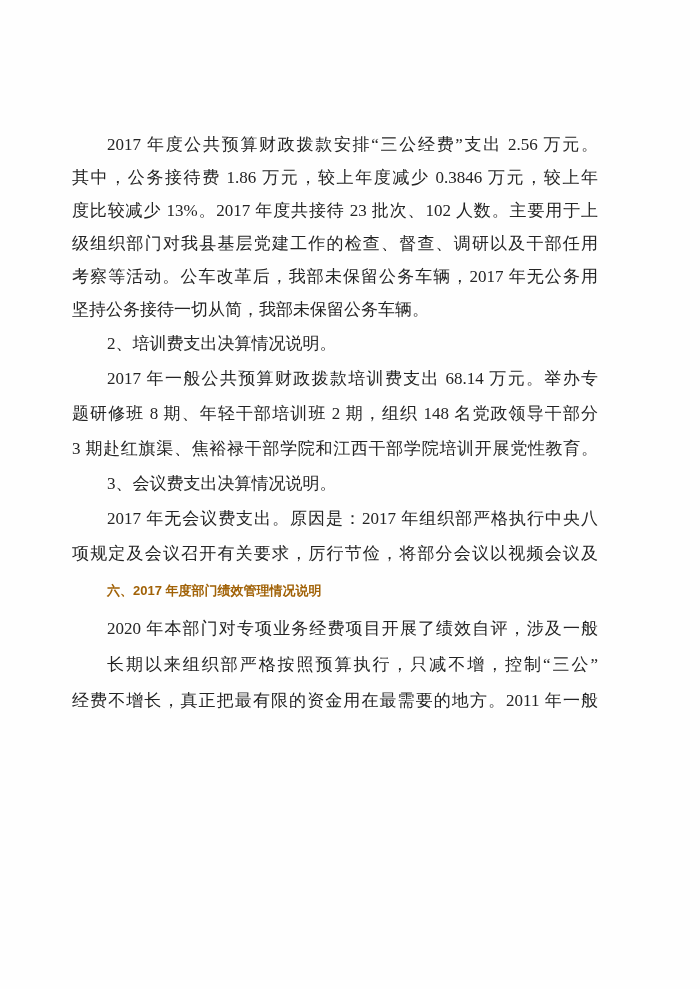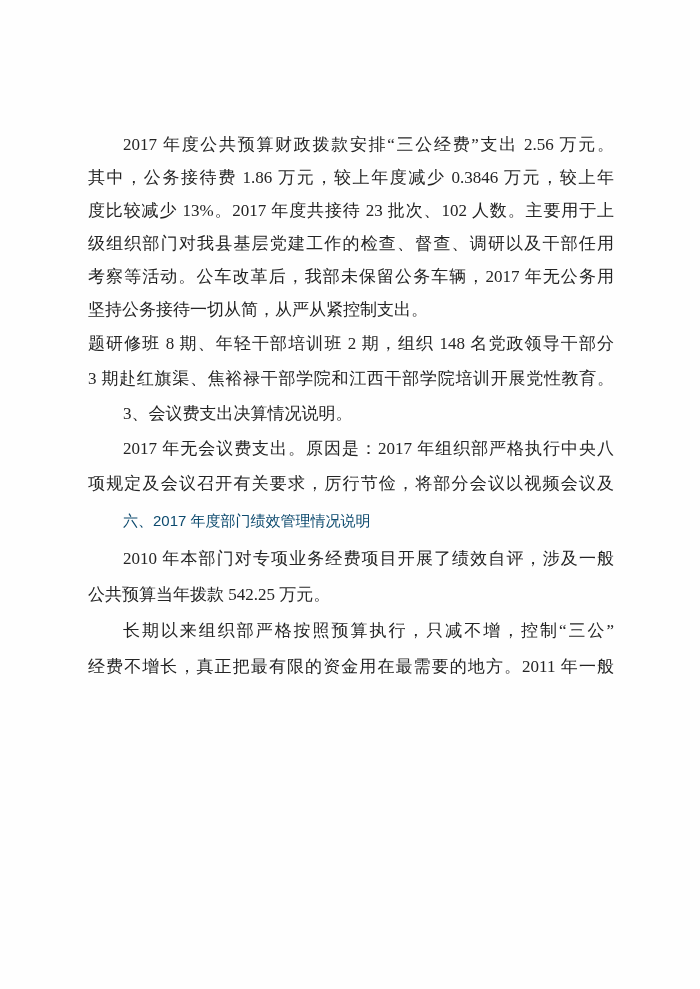--- a/index.html
+++ b/index.html
@@ -9,84 +9,87 @@
   }
   .page {
     position: relative;
     width: 700px;
     height: 989px;
     background: #fefefe;
     overflow: hidden;
   }
   .text-block {
     position: absolute;
-    left: 88px;
+    left: 72px;
     top: 128px;
     width: 526px;
   }
   .para { margin: 0; padding: 0; }
   .line {
     font-family: "Liberation Serif", "DejaVu Serif", serif;
     font-size: 17px;
     color: #242424;
     text-align: justify;
     text-align-last: justify;
     overflow: hidden;
   }
   .line.last { text-align-last: left; }
   .line.first { text-indent: 35px; }
   .p-top .line { line-height: 33px; }
   .p-mid .line { line-height: 35px; }
   .p-bot .line { line-height: 36px; }
   .p-head .line {
     line-height: 40px;
     font-family: "Liberation Sans", "DejaVu Sans", sans-serif;
-    font-weight: 400;
-    font-size: 15px;
-    color: #0c4a6e;
+    font-weight: 700;
+    font-size: 13px;
+    color: #a16207;
     text-align-last: left;
   }
 </style>
 </head>
 <body>
 
 <div class="page">
   <div class="text-block">
 
     <div class="para p-top">
       <div class="line first">2017 年度公共预算财政拨款安排“三公经费”支出 2.56 万元。</div>
       <div class="line">其中，公务接待费 1.86 万元，较上年度减少 0.3846 万元，较上年</div>
       <div class="line">度比较减少 13%。2017 年度共接待 23 批次、102 人数。主要用于上</div>
       <div class="line">级组织部门对我县基层党建工作的检查、督查、调研以及干部任用</div>
       <div class="line">考察等活动。公车改革后，我部未保留公务车辆，2017 年无公务用</div>
-      <div class="line last">坚持公务接待一切从简，从严从紧控制支出。</div>
+      <div class="line last">坚持公务接待一切从简，我部未保留公务车辆。</div>
     </div>
 
+    <div class="para p-mid">
+      <div class="line first last">2、培训费支出决算情况说明。</div>
+    </div>
 
     <div class="para p-mid">
+      <div class="line first">2017 年一般公共预算财政拨款培训费支出 68.14 万元。举办专</div>
       <div class="line">题研修班 8 期、年轻干部培训班 2 期，组织 148 名党政领导干部分</div>
       <div class="line">3 期赴红旗渠、焦裕禄干部学院和江西干部学院培训开展党性教育。</div>
     </div>
 
     <div class="para p-mid">
       <div class="line first last">3、会议费支出决算情况说明。</div>
     </div>
 
     <div class="para p-mid">
       <div class="line first">2017 年无会议费支出。原因是：2017 年组织部严格执行中央八</div>
       <div class="line">项规定及会议召开有关要求，厉行节俭，将部分会议以视频会议及</div>
     </div>
 
     <div class="para p-head">
       <div class="line first last">六、2017 年度部门绩效管理情况说明</div>
     </div>
 
     <div class="para p-bot">
-      <div class="line first">2010 年本部门对专项业务经费项目开展了绩效自评，涉及一般</div>
-      <div class="line last">公共预算当年拨款 542.25 万元。</div>
+      <div class="line first">2020 年本部门对专项业务经费项目开展了绩效自评，涉及一般</div>
     </div>
 
 
     <div class="para p-bot">
       <div class="line first">长期以来组织部严格按照预算执行，只减不增，控制“三公”</div>
       <div class="line">经费不增长，真正把最有限的资金用在最需要的地方。2011 年一般</div>
     </div>
 
   </div>
 </div>

